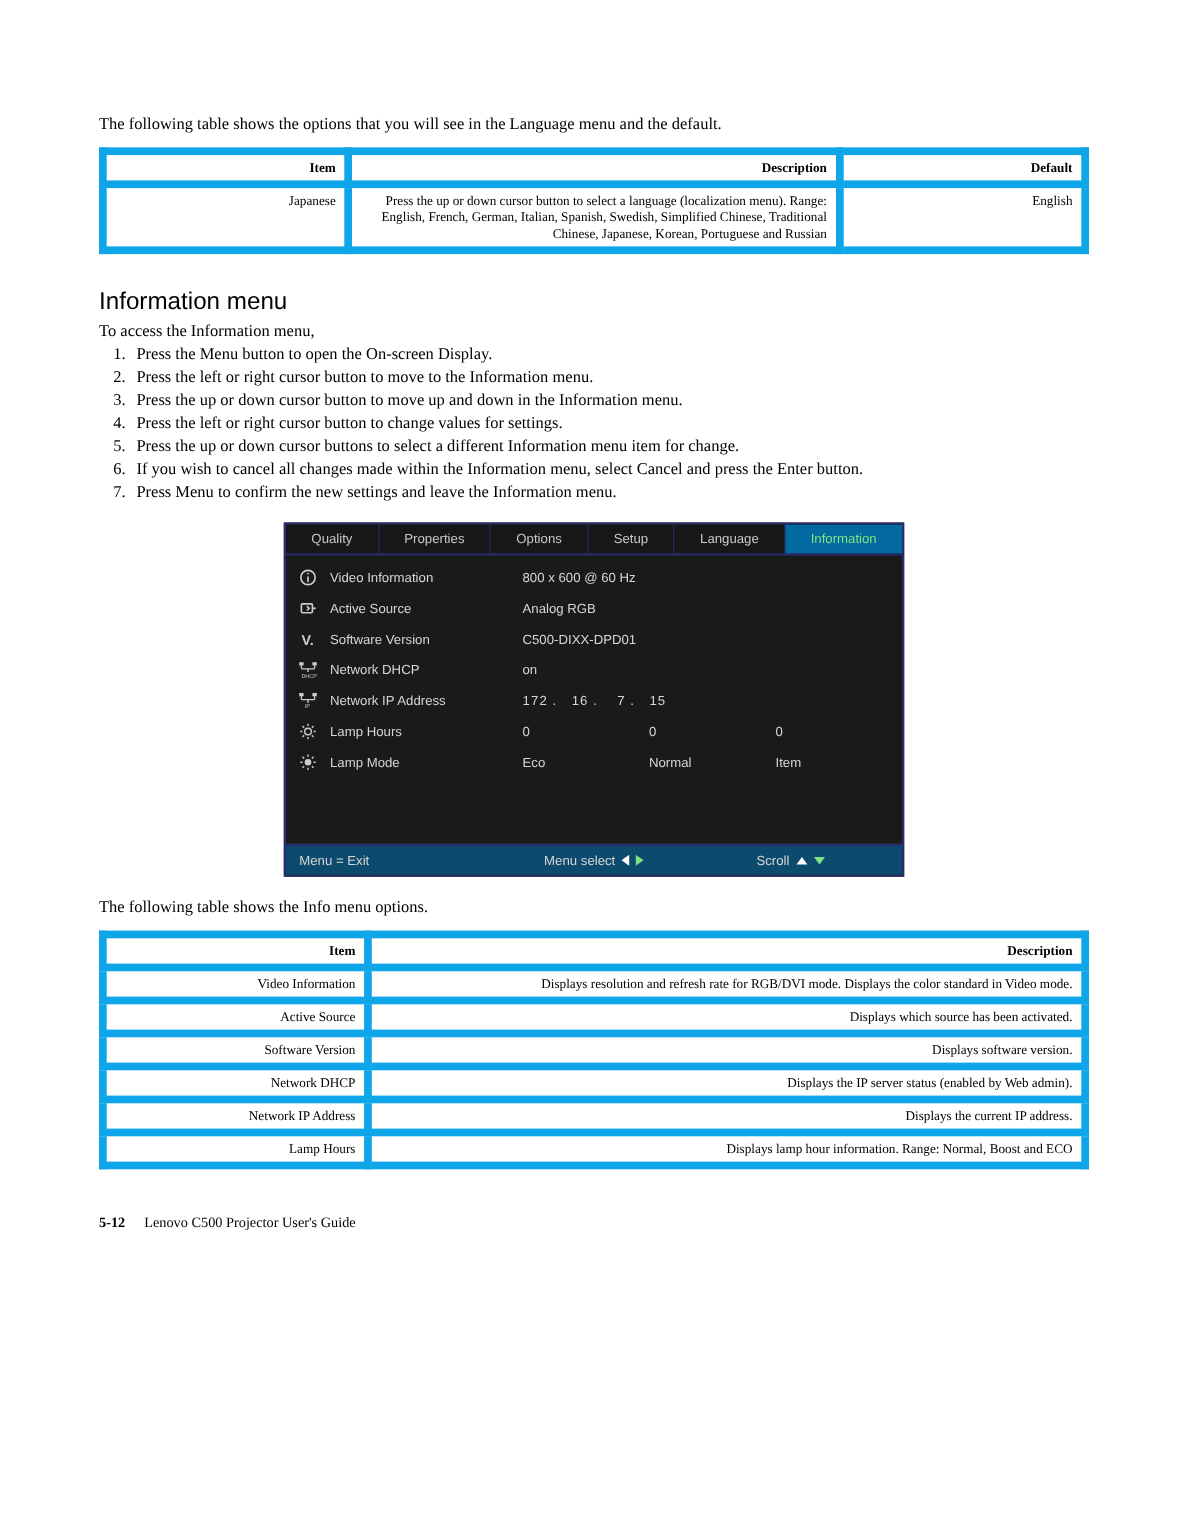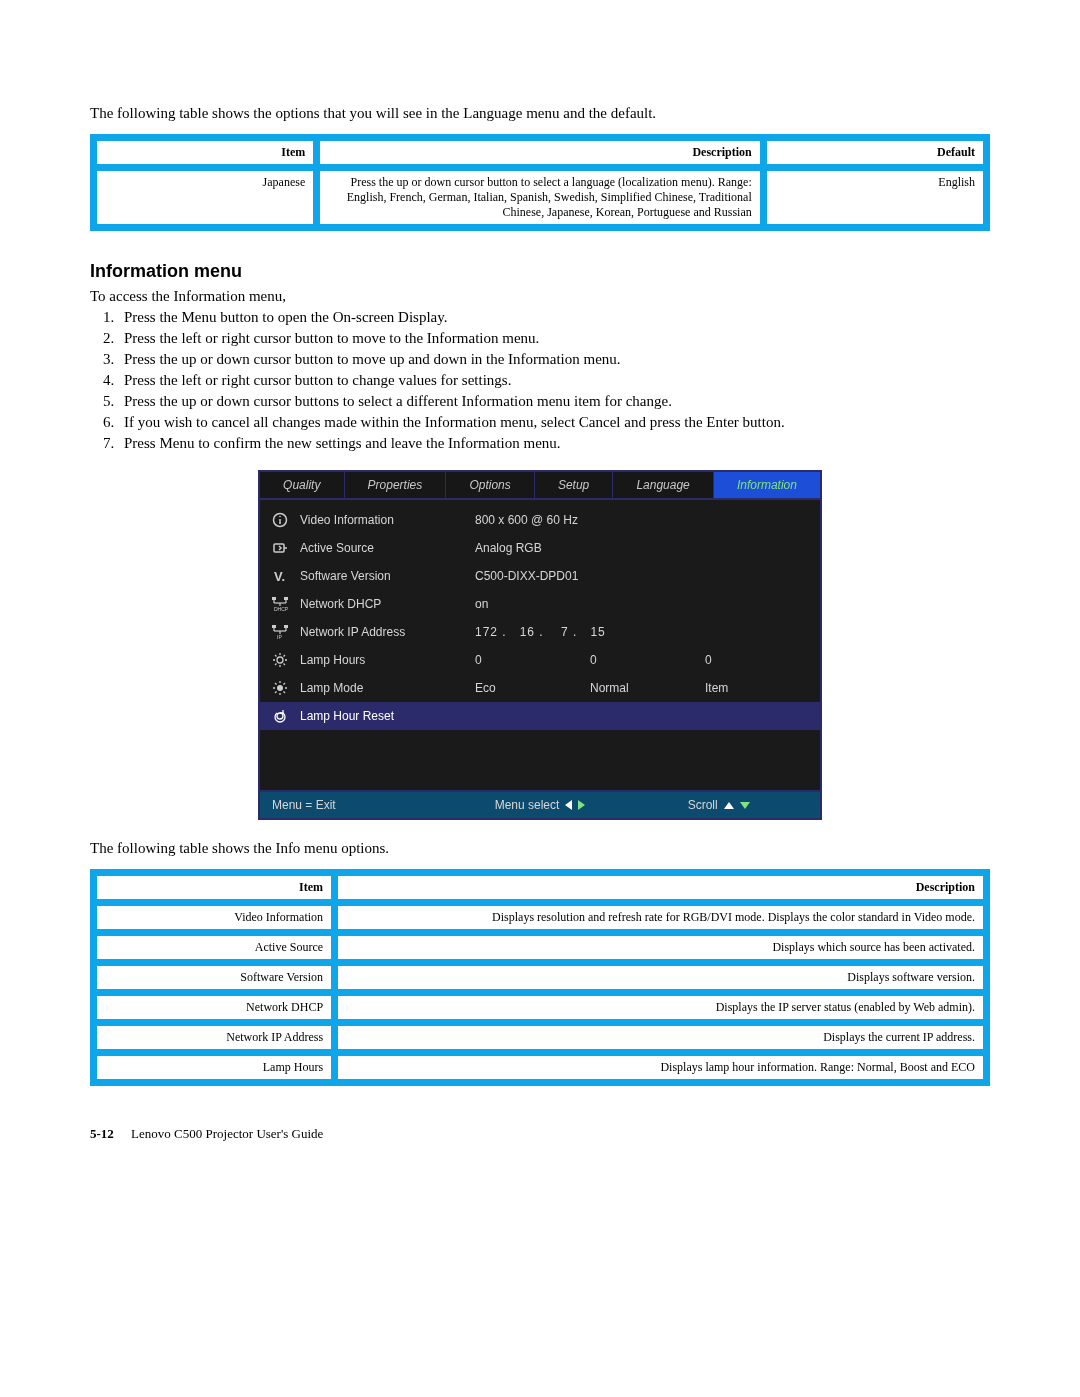--- a/index.html
+++ b/index.html
@@ -25,22 +25,22 @@
     padding: 4px 8px;
     text-align: right;
     vertical-align: top;
     font-size: 12px;
   }
   table.doc-table th {
     font-weight: bold;
   }
   h2.section-heading {
     font-family: Arial, Helvetica, sans-serif;
-    font-size: 18px;
-    font-weight: bold;
+    font-size: 22px;
+    font-weight: normal;
     margin: 28px 0 6px 0;
   }
   ol.steps {
     margin: 4px 0 18px 0;
     padding-left: 28px;
   }
   ol.steps li {
     margin-bottom: 4px;
     padding-left: 6px;
   }
@@ -64,26 +64,25 @@
     display: flex;
     border-bottom: 2px solid #2b2b6b;
     background: #171717;
   }
   .osd-tab {
     flex: 1 1 auto;
     text-align: center;
     padding: 6px 4px;
     color: #c8c8c8;
     border-right: 1px solid #2b2b6b;
-    font-style: italic;
   }
   .osd-tab:last-child { border-right: none; }
   .osd-tab.active {
     color: #7fe37f;
-    background: #1d4ed8;
+    background: #0369a1;
   }
   .osd-body {
     padding: 6px 0 60px 0;
   }
   .osd-row {
     display: flex;
     align-items: center;
     padding: 4px 0;
   }
   .osd-row.selected {
@@ -306,31 +305,20 @@
               <line x1="11.5" y1="4.5" x2="13" y2="3" stroke-width="1.3"></line>
             </svg>
           </span>
         <span class="osd-label">Lamp Mode</span>
         <div class="osd-values">
           <span class="osd-val">Eco</span>
           <span class="osd-val">Normal</span>
           <span class="osd-val">Item</span>
         </div>
       </div>
-      <div class="osd-row selected">
-        <span class="osd-icon">
-            <svg width="16" height="16" viewBox="0 0 16 16">
-              <circle cx="8" cy="8" r="3" stroke-width="1.3"></circle>
-              <path d="M 11 5 A 5 5 0 1 1 5 5" stroke-width="1.3"></path>
-              <polyline points="11,2 11,5 8,5" stroke-width="1.3"></polyline>
-            </svg>
-          </span>
-        <span class="osd-label">Lamp Hour Reset</span>
-        <div class="osd-values"></div>
-      </div>
     </div>
     <div class="osd-footer">
       <div>
           <span>Menu = Exit</span>
         </div>
       <div class="center">
         <span>Menu select</span>
         <span class="arrow left"></span>
         <span class="arrow right"></span>
       </div>

